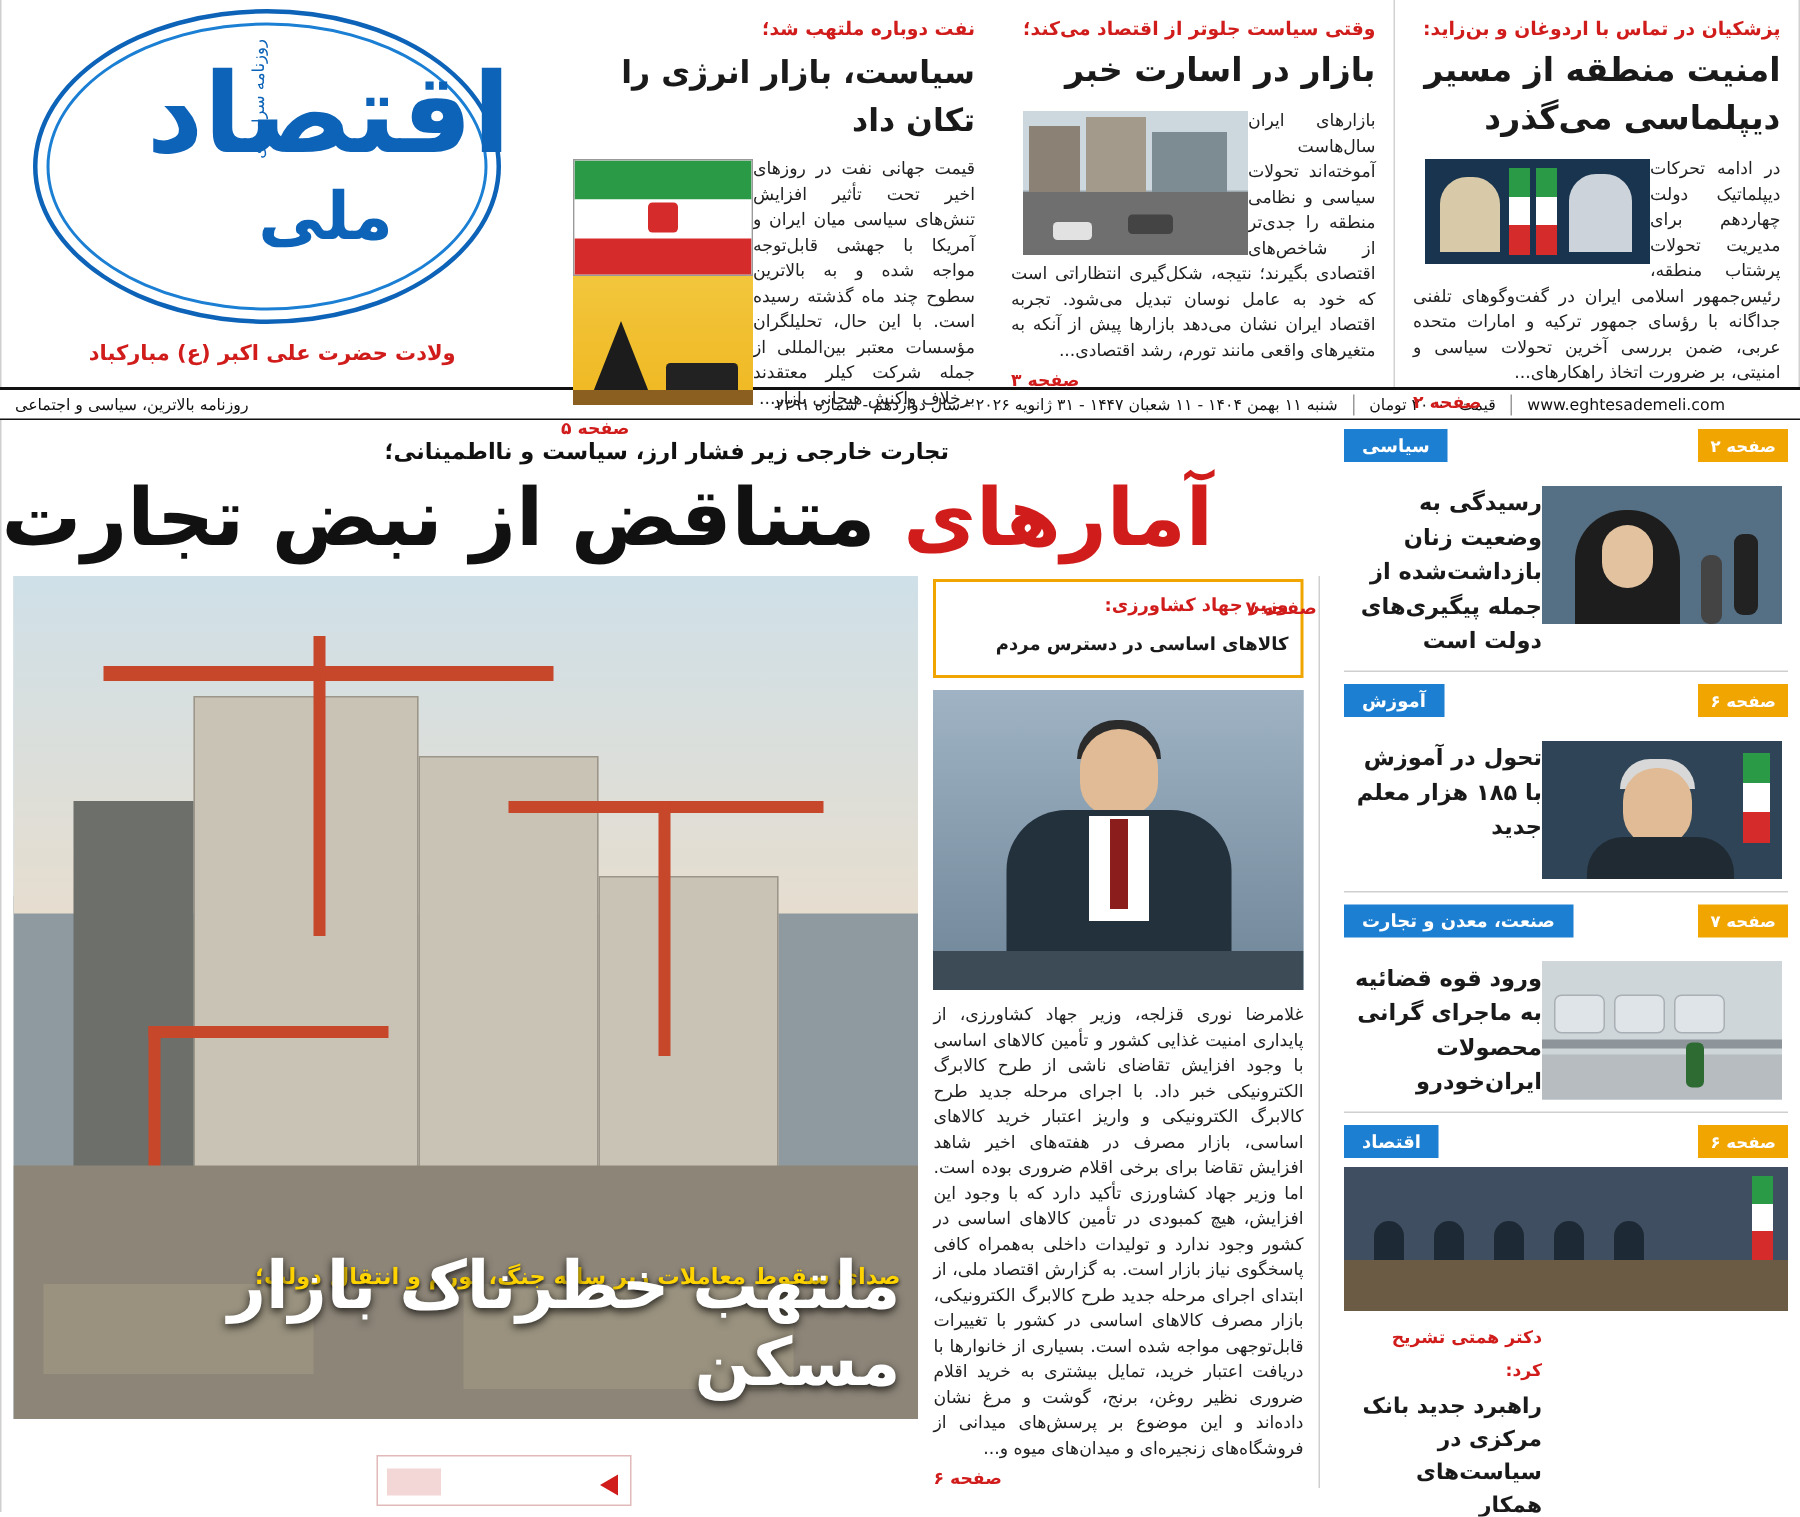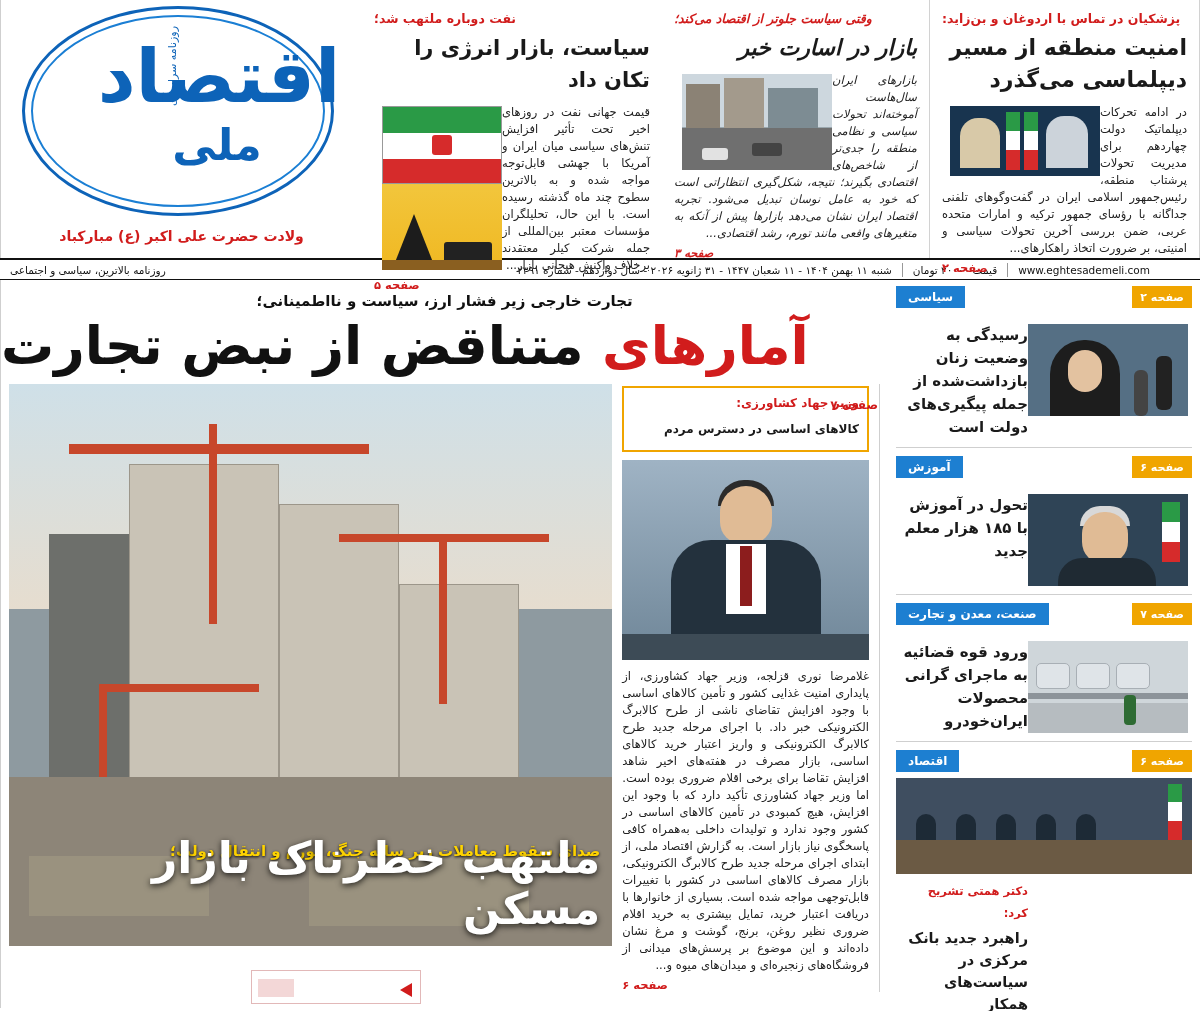--- a/index.html
+++ b/index.html
@@ -51,23 +51,23 @@
   }
   .masthead-note {
     position:absolute; right:0; left:0; top:228px;
     text-align:center; color:#d11c1c; font-weight:bold; font-size:14px;
   }
 
   .topcols { display:flex; flex-direction:row-reverse; width:838px; }
   .topcol { padding:10px 12px 0 12px; position:relative; }
   .topcol + .topcol { border-right:1px solid #d2d2d2; }
   .tc1 { width:300px; }
-  .tc2 { width:268px;font-style:italic; }
+  .tc2 { width:268px; }
   .tc3 { width:270px; }
-  .kicker { color:#d11c1c; font-size:12.5px; font-weight:bold; text-align:left; line-height:18px; margin-bottom:4px; }
+  .kicker { color:#d11c1c; font-size:12.5px; font-weight:bold; text-align:right; line-height:18px; margin-bottom:4px; }
   .htitle { font-size:21px; font-weight:bold; line-height:32px; text-align:right; margin:0 0 8px 0; }
   .tc2 .htitle, .tc3 .htitle { font-size:22px; }
   .body-sm { font-size:11.5px; line-height:17px; text-align:justify; color:#222; }
   .pagelink { color:#d11c1c; font-size:11.5px; font-weight:bold; text-align:left; margin-top:4px; }
   .flowleft { float:left; margin:2px 0 4px 8px; }
 
   
   .flag { width:120px; height:78px; border:1px solid #999; overflow:hidden; position:relative; background:#fff; }
   .flag .g { position:absolute; left:0; right:0; top:0; height:26px; background:#2a9a46; }
   .flag .w { position:absolute; left:0; right:0; top:26px; height:26px; background:#fff; }

